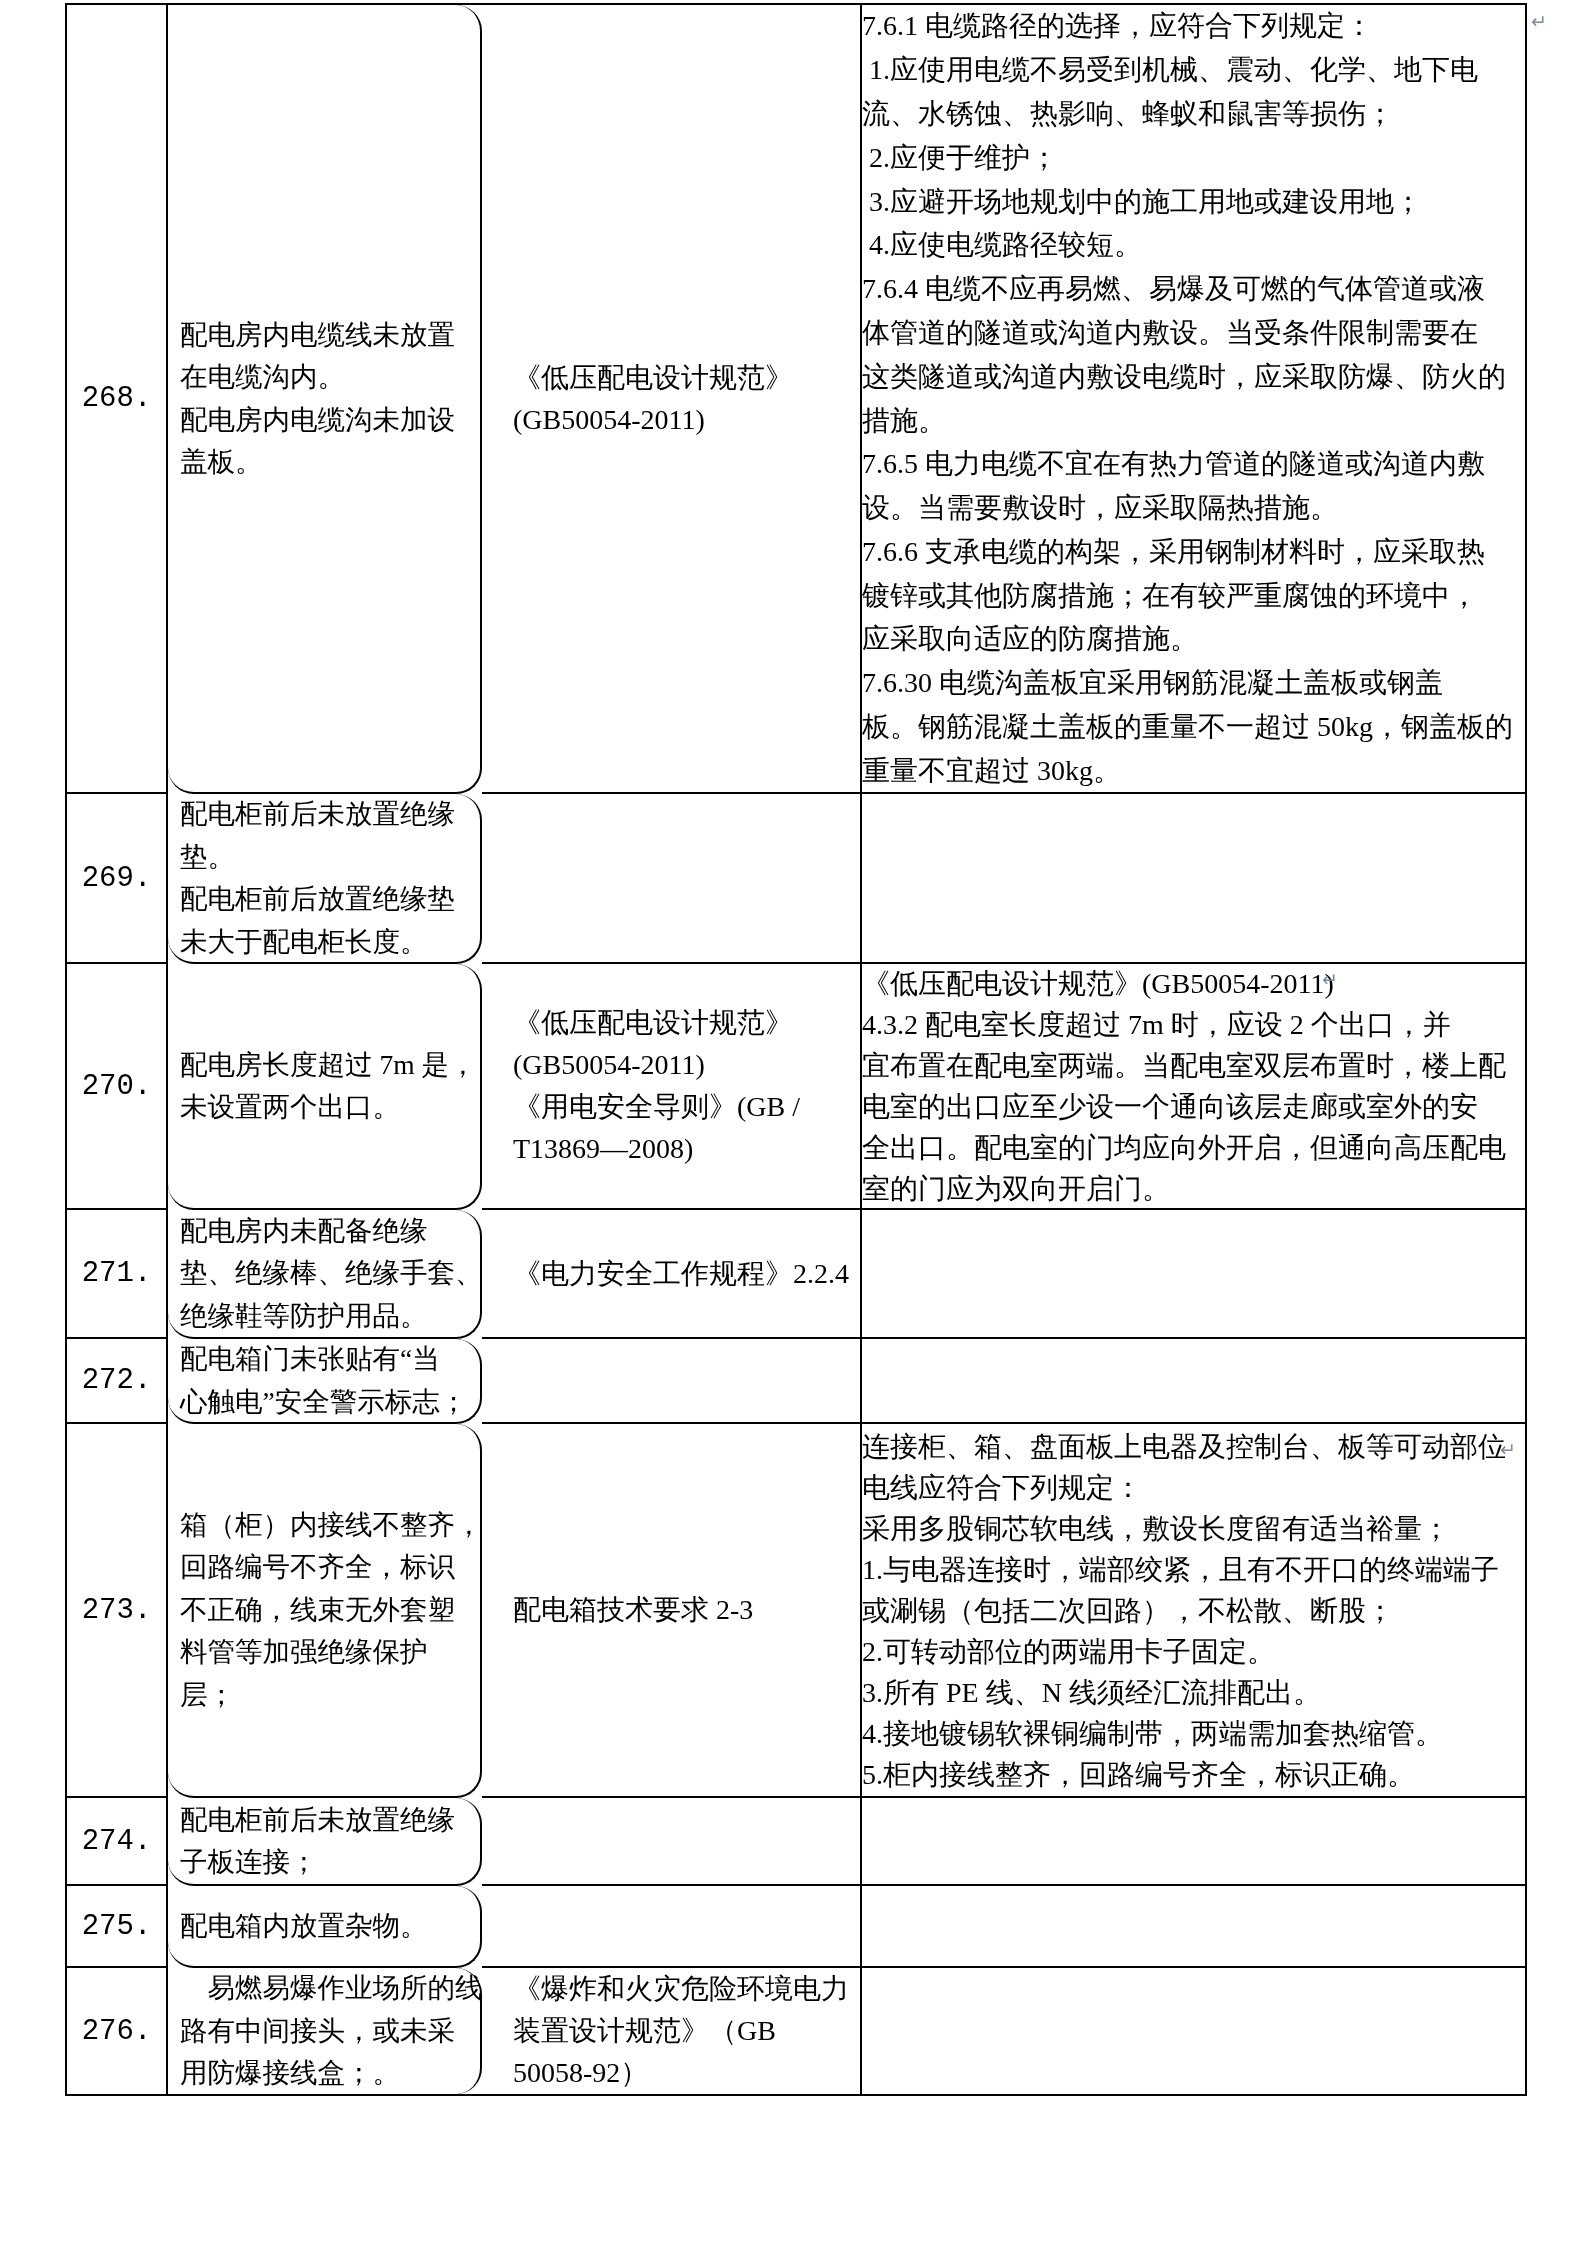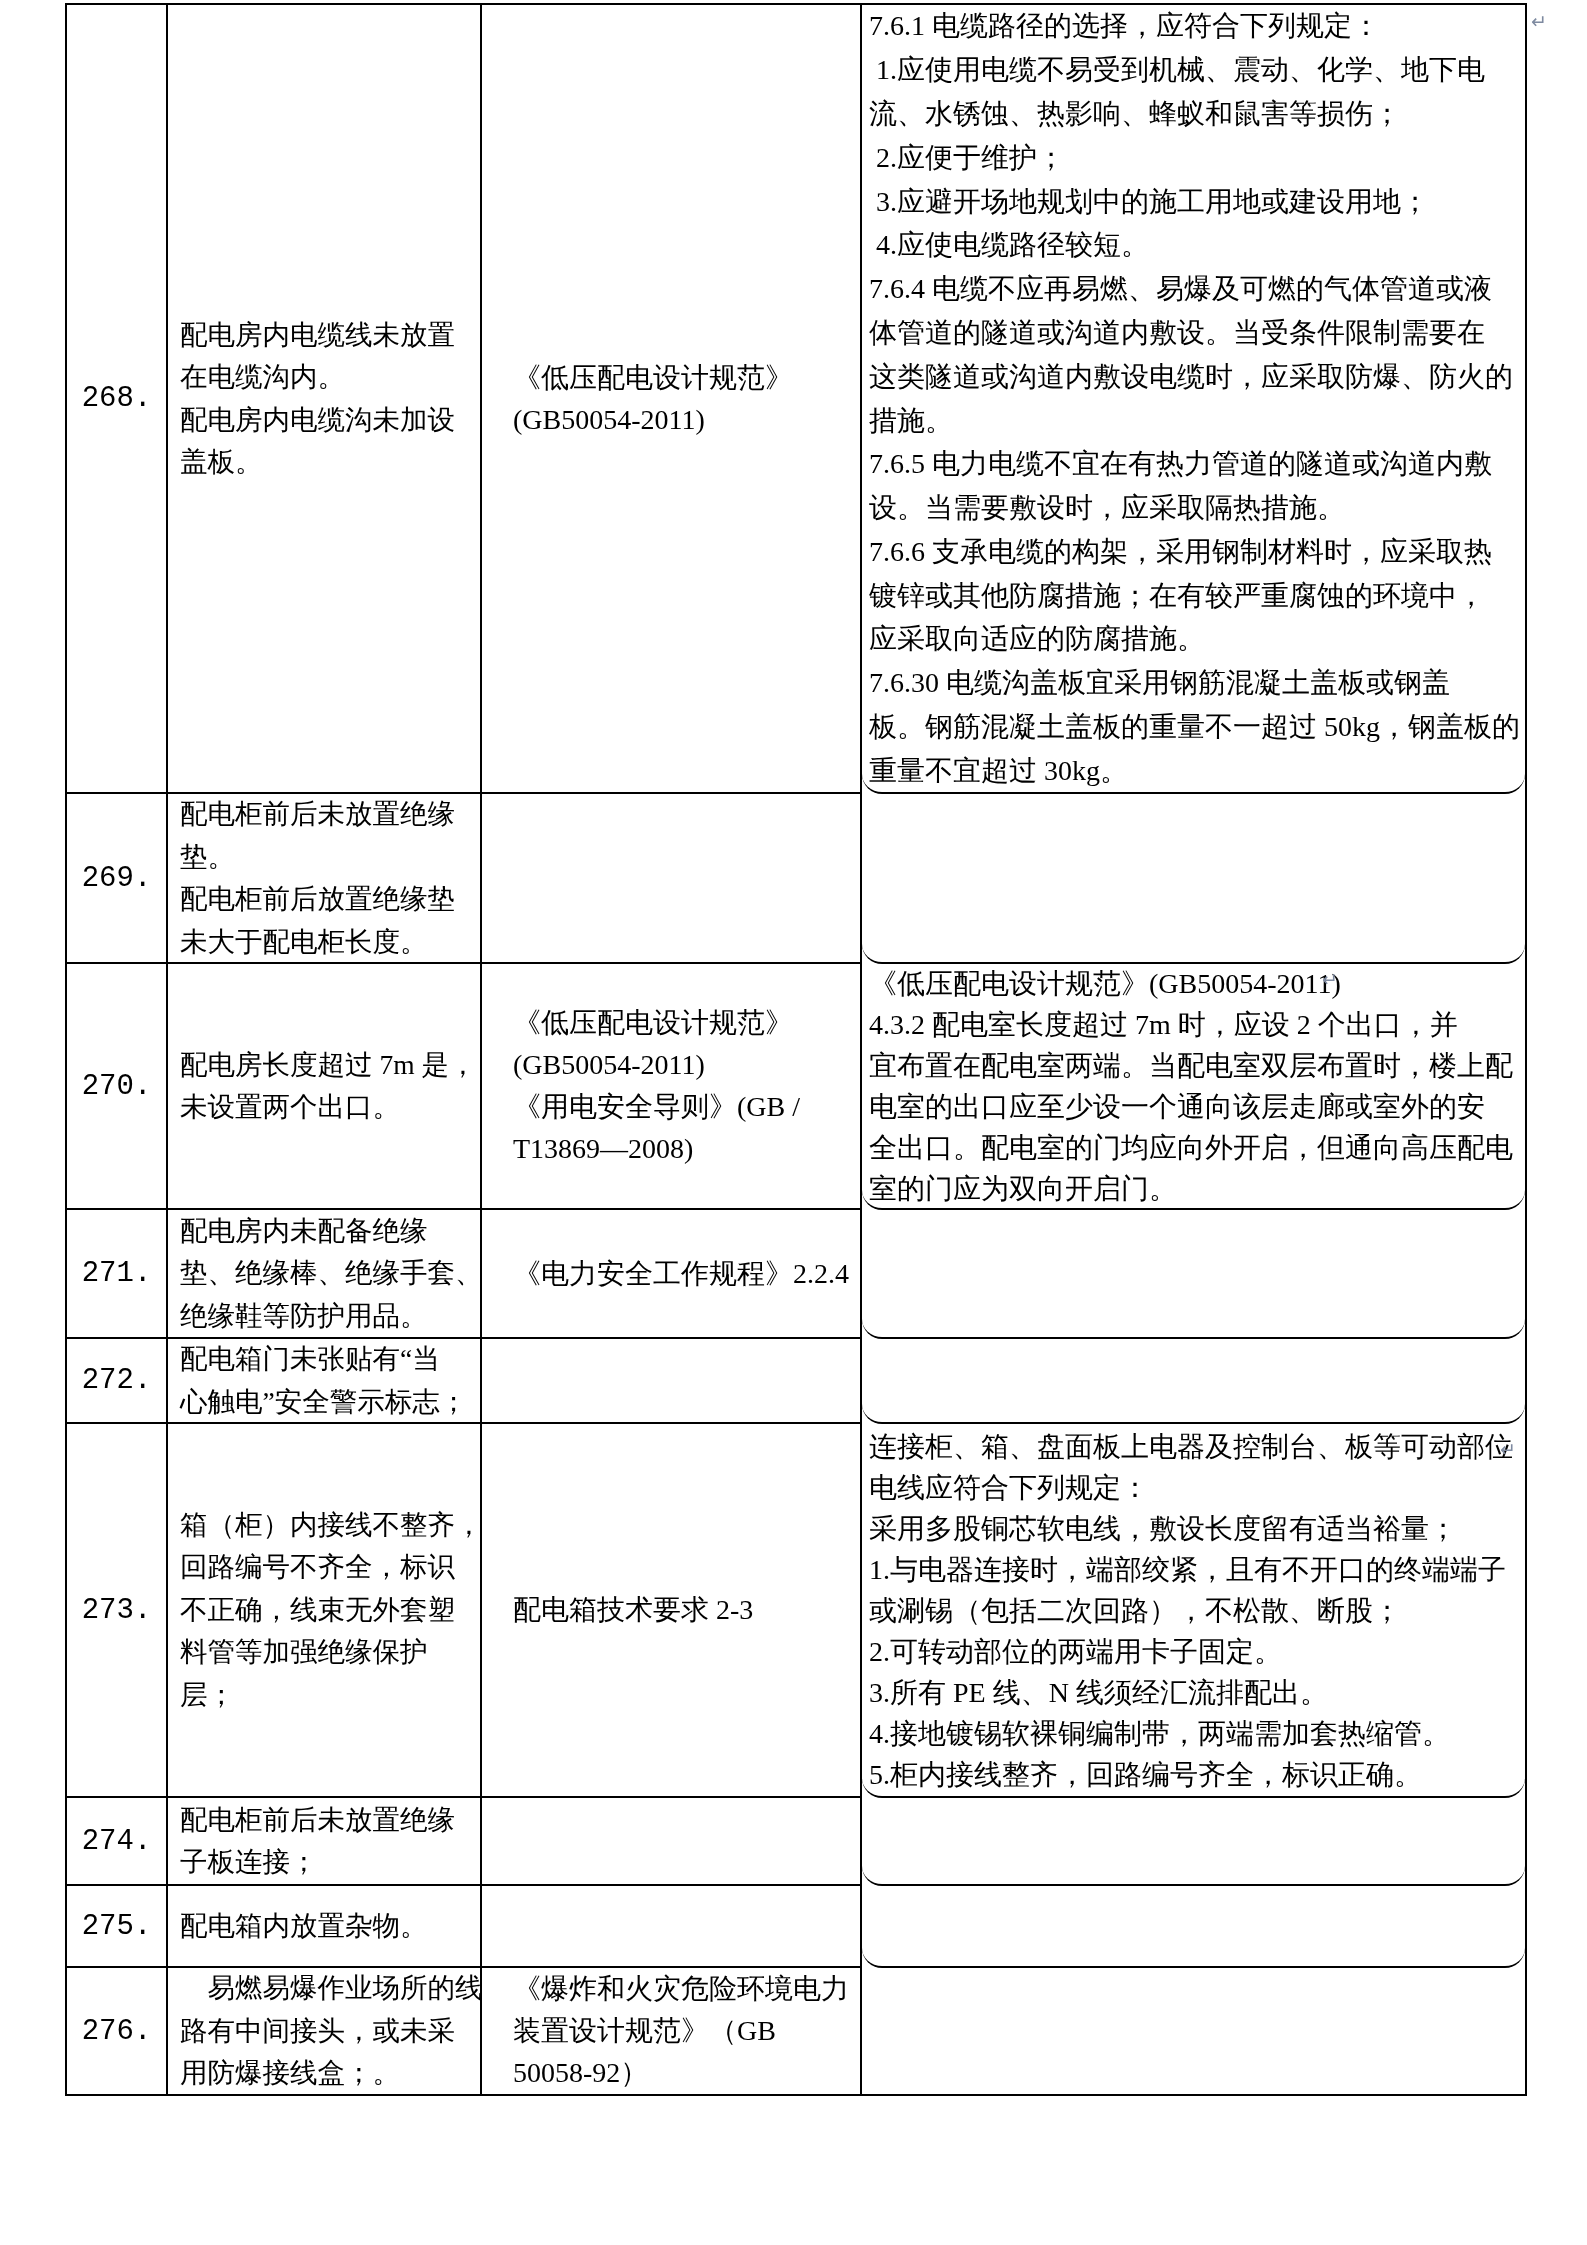--- a/index.html
+++ b/index.html
@@ -29,31 +29,30 @@
   .cell.last-row{border-bottom:none;}
   .c-num{
     display:flex;align-items:center;justify-content:center;
     font-size:29px;
     white-space:normal;
     font-family:Liberation Mono, monospace;
   }
   .c-prob{
     display:flex;flex-direction:column;justify-content:center;
     padding-left:12px;
-    font-size:27.5px;line-height:42.5px;
+    font-size:27.5px;line-height:42.5px;border-radius:26px;
   }
   .c-std{
     display:flex;flex-direction:column;justify-content:center;
     padding-left:31px;
     font-size:28px;line-height:42px;
   }
   .c-det{
     display:flex;flex-direction:column;justify-content:center;
-    padding-left:7px;
-    font-size:28px;line-height:41px;border-radius:20px;
+    font-size:28px;line-height:41px;
   }
   .r268.c-det{line-height:43.8px;}
   .pmark{
     position:absolute;
     font-size:19px;
     color:#7e8aa0;
     font-family:"DejaVu Sans",sans-serif;
   }
   .pm1{left:1531px;top:10px;}
   .pm2{left:1322px;top:968px;}

